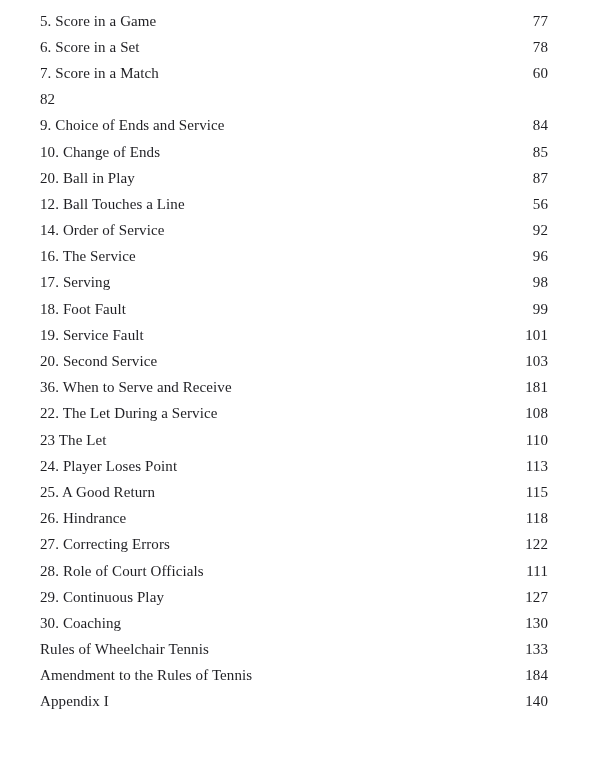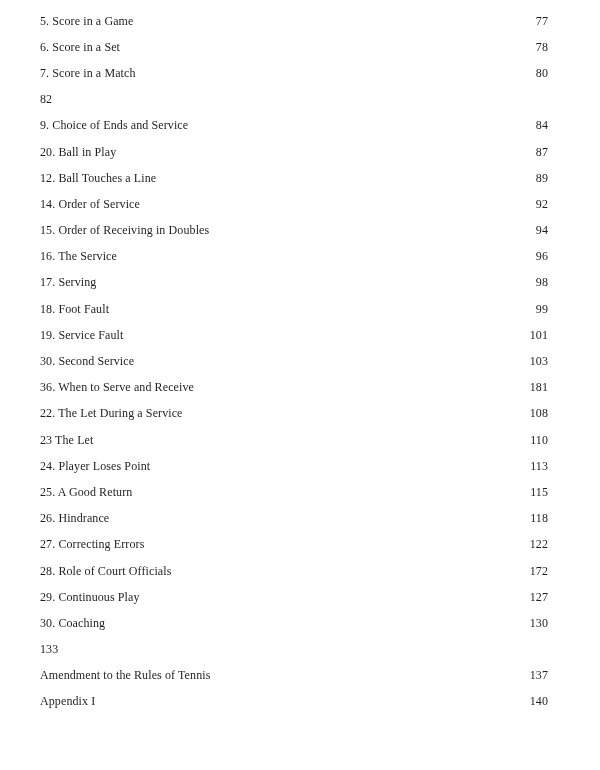--- a/index.html
+++ b/index.html
@@ -19,21 +19,21 @@
     height: 770px;
     padding: 8px 52px 0 40px;
     background: #ffffff;
   }
   .toc-row {
     display: flex;
     justify-content: space-between;
     align-items: center;
     height: 26.2px;
     color: #1f1f23;
-    font-size: 12px;
+    font-size: 15px;
     letter-spacing: 0.1px;
   }
   .toc-label {
     white-space: nowrap;
   }
   .toc-page {
     white-space: nowrap;
     text-align: left;
   }
 </style>
@@ -45,63 +45,63 @@
       <div class="toc-row">
         <span class="toc-label">5. Score in a Game</span>
         <span class="toc-page">77</span>
       </div>
       <div class="toc-row">
         <span class="toc-label">6. Score in a Set</span>
         <span class="toc-page">78</span>
       </div>
       <div class="toc-row">
         <span class="toc-label">7. Score in a Match</span>
-        <span class="toc-page">80</span>
+        <span class="toc-page">60</span>
       </div>
       <div class="toc-row">
         <span class="toc-page">82</span>
       </div>
       <div class="toc-row">
         <span class="toc-label">9. Choice of Ends and Service</span>
         <span class="toc-page">84</span>
       </div>
       <div class="toc-row">
+        <span class="toc-label">10. Change of Ends</span>
+        <span class="toc-page">85</span>
+      </div>
+      <div class="toc-row">
         <span class="toc-label">20. Ball in Play</span>
         <span class="toc-page">87</span>
       </div>
       <div class="toc-row">
         <span class="toc-label">12. Ball Touches a Line</span>
-        <span class="toc-page">89</span>
+        <span class="toc-page">56</span>
       </div>
       <div class="toc-row">
         <span class="toc-label">14. Order of Service</span>
         <span class="toc-page">92</span>
-      </div>
-      <div class="toc-row">
-        <span class="toc-label">15. Order of Receiving in Doubles</span>
-        <span class="toc-page">94</span>
       </div>
       <div class="toc-row">
         <span class="toc-label">16. The Service</span>
         <span class="toc-page">96</span>
       </div>
       <div class="toc-row">
         <span class="toc-label">17. Serving</span>
         <span class="toc-page">98</span>
       </div>
       <div class="toc-row">
         <span class="toc-label">18. Foot Fault</span>
         <span class="toc-page">99</span>
       </div>
       <div class="toc-row">
         <span class="toc-label">19. Service Fault</span>
         <span class="toc-page">101</span>
       </div>
       <div class="toc-row">
-        <span class="toc-label">30. Second Service</span>
+        <span class="toc-label">20. Second Service</span>
         <span class="toc-page">103</span>
       </div>
       <div class="toc-row">
         <span class="toc-label">36. When to Serve and Receive</span>
         <span class="toc-page">181</span>
       </div>
       <div class="toc-row">
         <span class="toc-label">22. The Let During a Service</span>
         <span class="toc-page">108</span>
       </div>
@@ -120,35 +120,36 @@
       <div class="toc-row">
         <span class="toc-label">26. Hindrance</span>
         <span class="toc-page">118</span>
       </div>
       <div class="toc-row">
         <span class="toc-label">27. Correcting Errors</span>
         <span class="toc-page">122</span>
       </div>
       <div class="toc-row">
         <span class="toc-label">28. Role of Court Officials</span>
-        <span class="toc-page">172</span>
+        <span class="toc-page">111</span>
       </div>
       <div class="toc-row">
         <span class="toc-label">29. Continuous Play</span>
         <span class="toc-page">127</span>
       </div>
       <div class="toc-row">
         <span class="toc-label">30. Coaching</span>
         <span class="toc-page">130</span>
       </div>
       <div class="toc-row">
+        <span class="toc-label">Rules of Wheelchair Tennis</span>
         <span class="toc-page">133</span>
       </div>
       <div class="toc-row">
         <span class="toc-label">Amendment to the Rules of Tennis</span>
-        <span class="toc-page">137</span>
+        <span class="toc-page">184</span>
       </div>
       <div class="toc-row">
         <span class="toc-label">Appendix I</span>
         <span class="toc-page">140</span>
       </div>
     </div>
 </div>
 
 </body></html>

